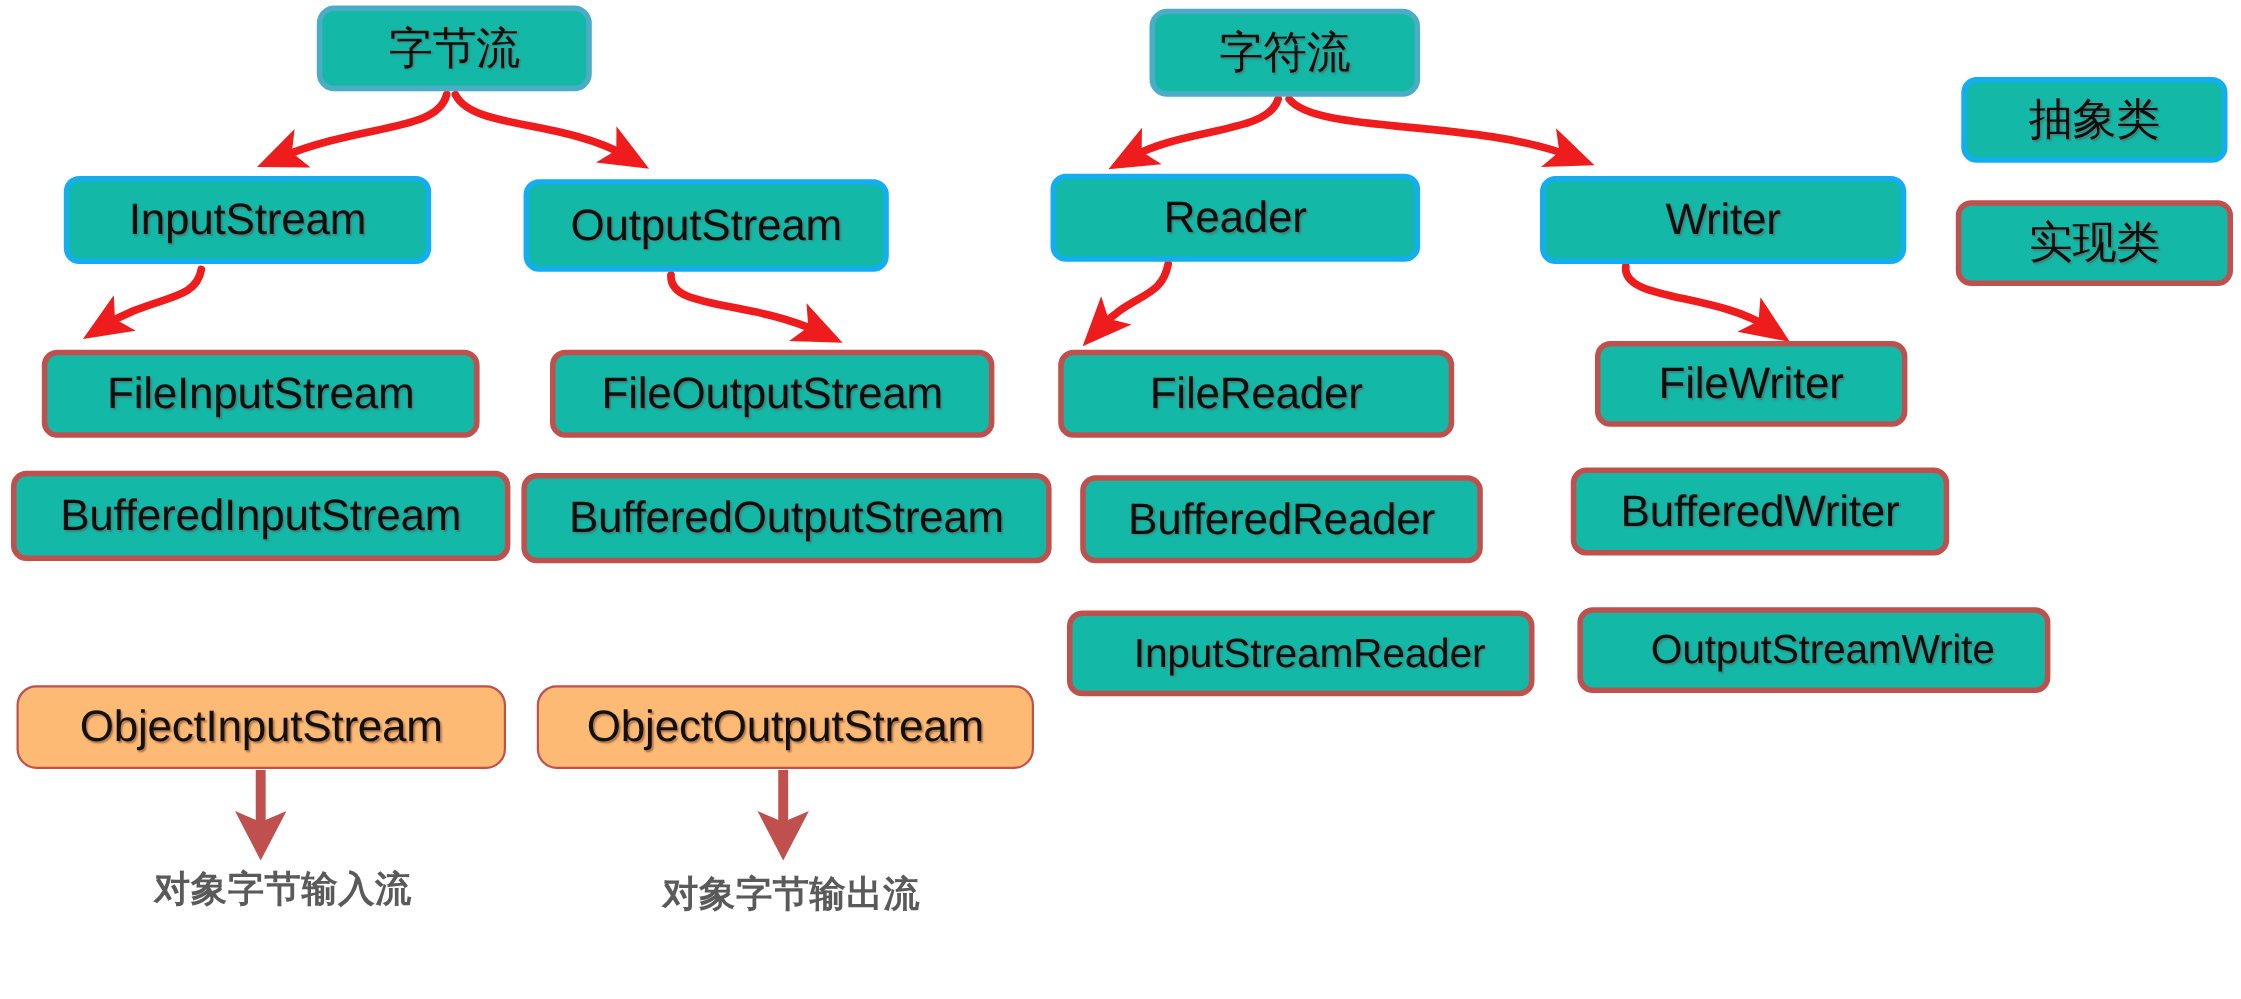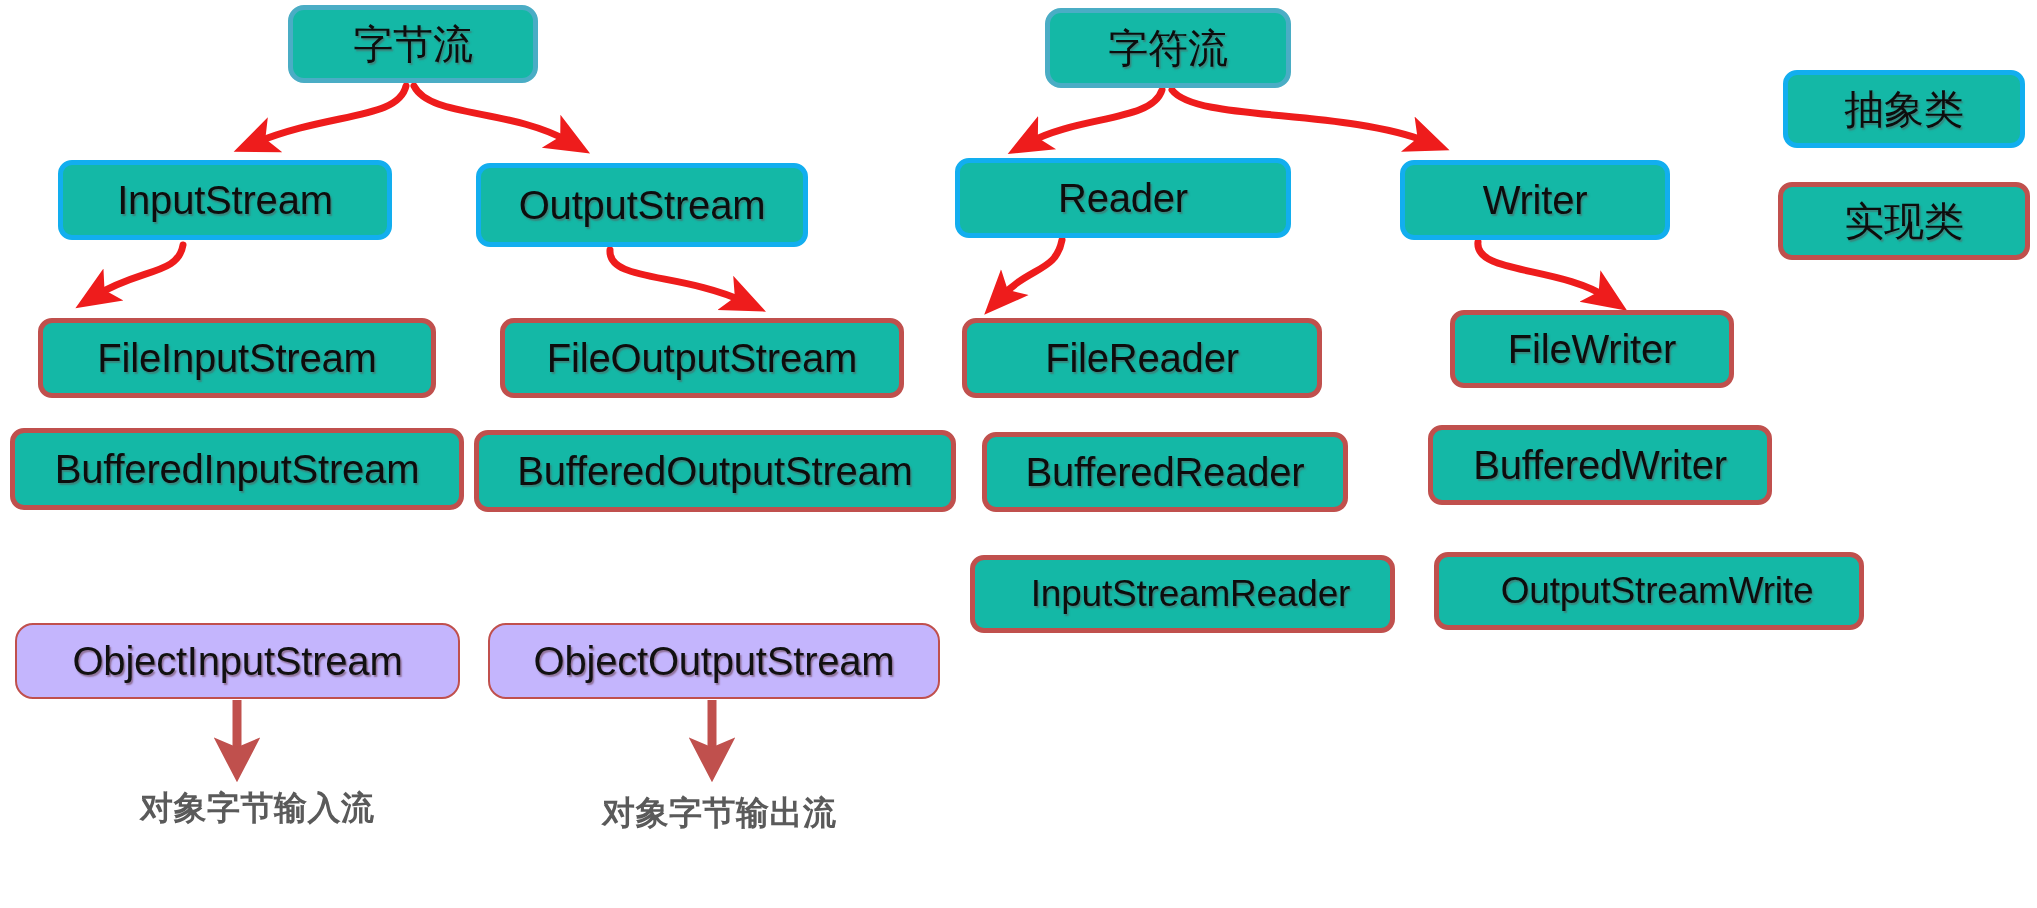--- a/index.html
+++ b/index.html
@@ -46,21 +46,21 @@
     border: 5px solid #4aadc5;
     border-radius: 16px;
   }
   
   .impl {
     border: 5px solid #c0504d;
   }
   
   .filled {
     border: 2px solid #c0504d;
-    background: #c4b5fd;
+    background: #fdba74;
     color: #111111;
     border-radius: 18px;
     text-shadow: 1.5px 1.5px 1.6px rgba(80,30,30,0.45);
   }
 
   .cjk { font-size: 40px; }
   .lat { font-size: 40px; }
   .lat-sm { font-size: 37px; padding-left: 16px; }
 
   
@@ -177,21 +177,21 @@
   </div>
 
   <div class="node root cjk" style="left:1045px; top:8px; width:246px; height:80px;">
     <span>字符流</span>
   </div>
 
   <div class="node abstract lat" style="left:955px; top:158px; width:336px; height:80px;">
     <span>Reader</span>
   </div>
 
-  <div class="node abstract lat" style="left:1400px; top:160px; width:270px; height:80px;">
+  <div class="node abstract lat" style="left:1400px; top:160px; width:333px; height:80px;">
     <span>Writer</span>
   </div>
 
   <div class="node impl lat" style="left:962px; top:318px; width:360px; height:80px;">
     <span>FileReader</span>
   </div>
 
   <div class="node impl lat" style="left:982px; top:432px; width:366px; height:80px;">
     <span>BufferedReader</span>
   </div>

